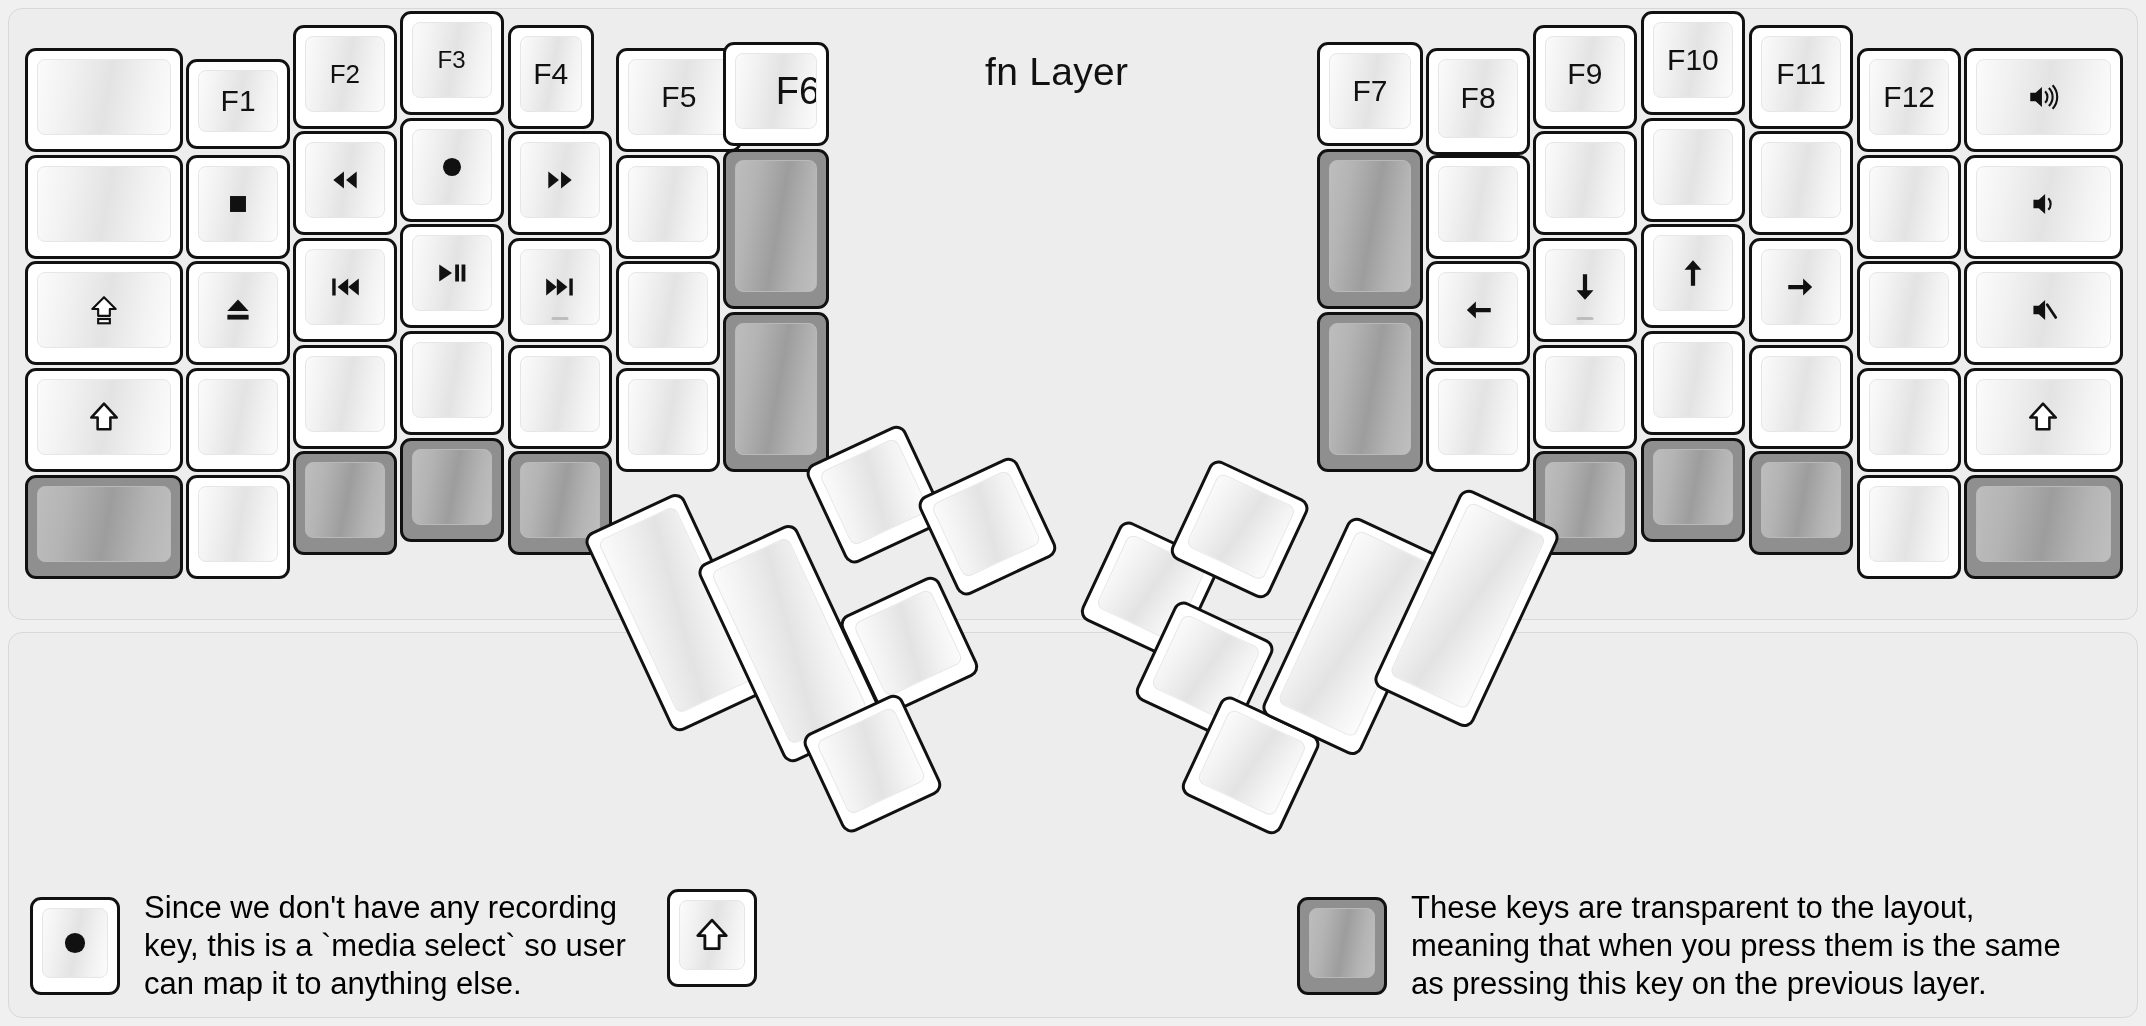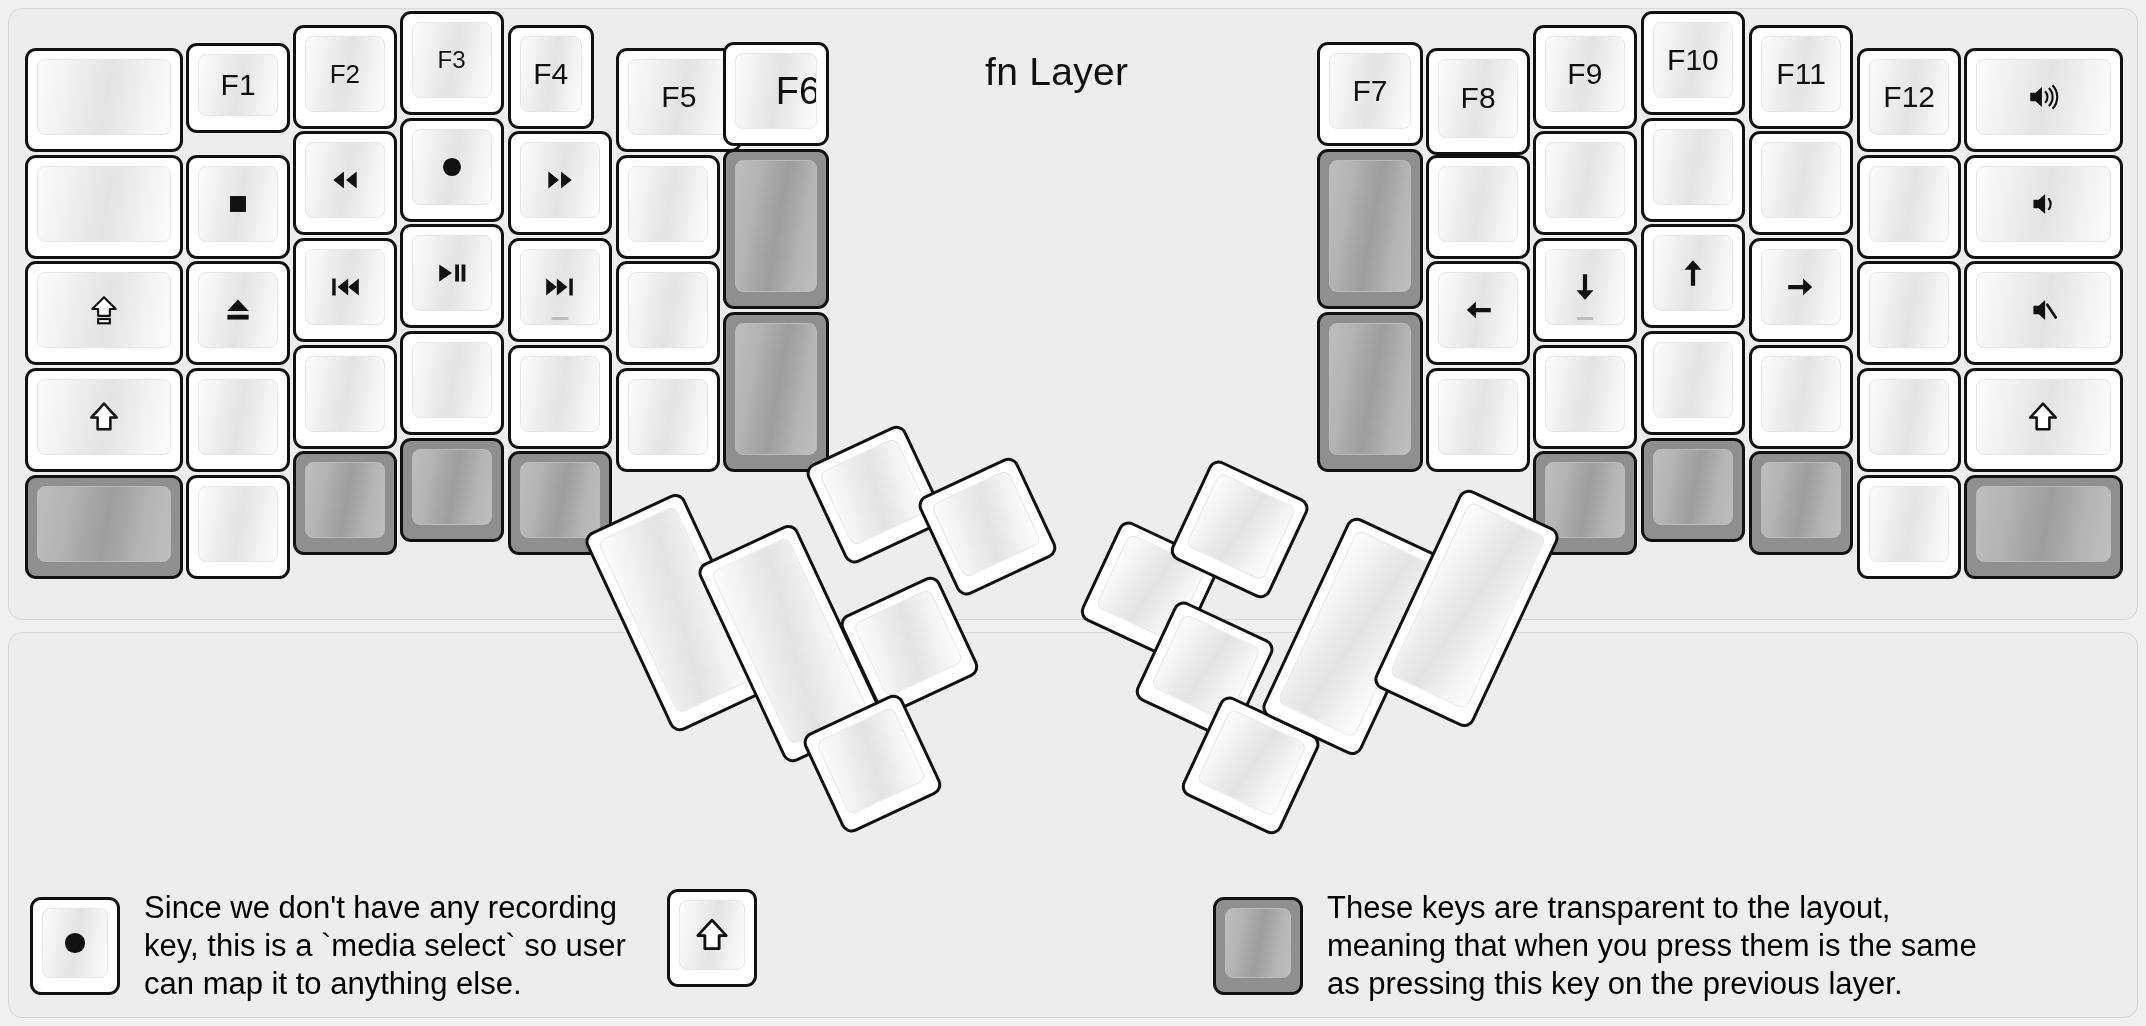--- a/index.html
+++ b/index.html
@@ -120,21 +120,21 @@
           <span class="gl">
             <svg class="ico" width="34" height="34" viewBox="0 0 32 32" fill="#111">
               <path d="M16 3.5 L28 16.5 L22 16.5 L22 27.5 L10 27.5 L10 16.5 L4 16.5 Z" fill="#fff" stroke="#111" stroke-width="2.4" stroke-linejoin="round"></path>
             </svg>
           </span>
         </div>
       </div>
       <div class="key trans" style="left: 24.6352px; top: 474.696px; width: 158.76px; height: 103.968px;">
         <div class="top"></div>
       </div>
-      <div class="key" style="left: 186.133px; top: 43px; width: 104.015px; height: 90px;">
+      <div class="key" style="left: 186.133px; top: 59px; width: 104.015px; height: 90px;">
         <div class="top">
           <span class="lbl" style="font-size: 30px;">F1</span>
         </div>
       </div>
       <div class="key" style="left: 186.133px; top: 154.584px; width: 104.015px; height: 103.968px;">
         <div class="top">
           <span class="gl">
             <svg class="ico" width="34" height="34" viewBox="0 0 32 32" fill="#111">
               <rect x="8.5" y="8.5" width="15" height="15"></rect>
             </svg>
@@ -497,21 +497,21 @@
         <div class="legend-key">
           <div class="top">
             <span>
               <svg class="ico" width="38" height="38" viewBox="0 0 32 32" fill="#111">
                 <path d="M16 3.5 L28 16.5 L22 16.5 L22 27.5 L10 27.5 L10 16.5 L4 16.5 Z" fill="#fff" stroke="#111" stroke-width="2.4" stroke-linejoin="round"></path>
               </svg>
             </span>
           </div>
         </div>
       </div>
-      <div class="legend-item" style="left: 1213px; top: 889.2px;">
+      <div class="legend-item" style="left: 1297px; top: 889.2px;">
         <div class="legend-key trans">
           <div class="top"></div>
         </div>
         <div class="legend-text">These keys are transparent to the layout,
 meaning that when you press them is the same
 as pressing this key on the previous layer.</div>
       </div>
     </div>
 
 </div>

